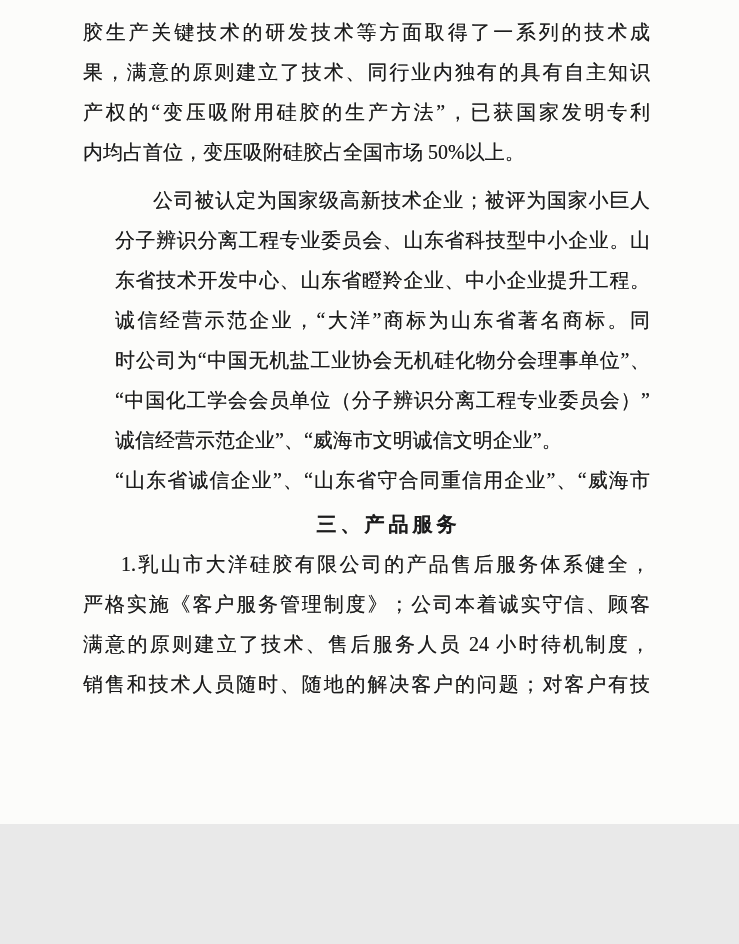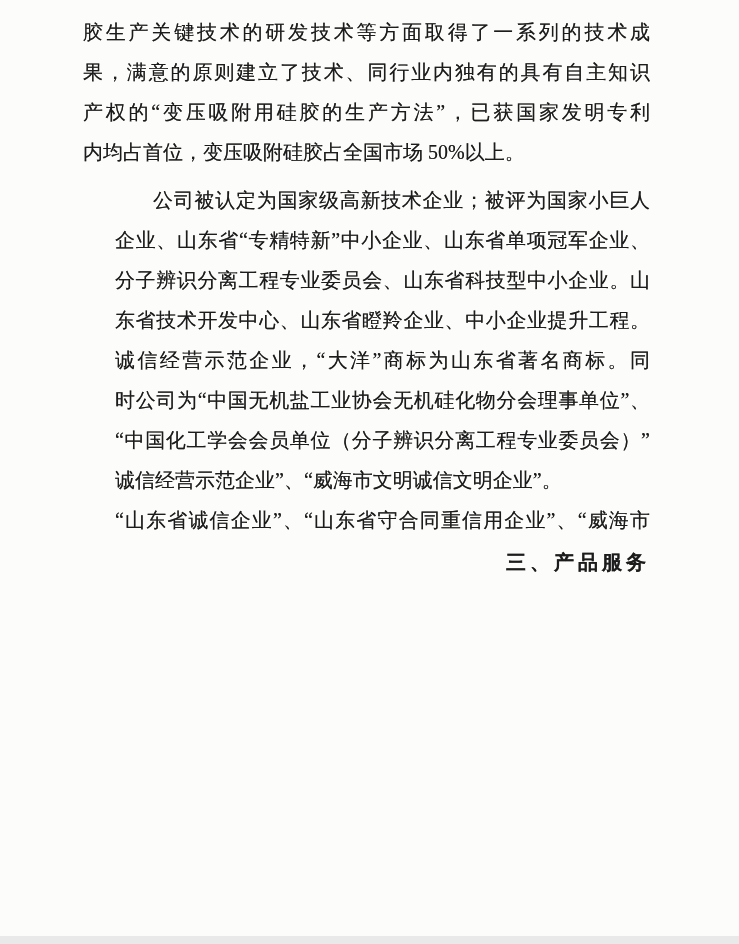--- a/index.html
+++ b/index.html
@@ -3,21 +3,21 @@
 <meta charset="utf-8">
 <style>
   html, body {
     margin: 0;
     padding: 0;
     background: #e9e9e9;
   }
   .page {
     position: relative;
     width: 739px;
-    height: 936px;
+    height: 824px;
     background: #fcfcfa;
     overflow: hidden;
     font-family: "Liberation Serif", "DejaVu Serif", serif;
     color: #1c1c1c;
   }
   .text-block {
     position: absolute;
     left: 83px;
     top: 12px;
     width: 567px;
@@ -39,23 +39,22 @@
     text-align-last: left;
     font-family: Liberation Serif, serif;
   }
   .line.indent { text-indent: 38px; }
   .heading-line {
     height: 40px;
     line-height: 40px;
     margin-top: 4px;
     padding-left: 44px;
     font-weight: bold;
-    text-align: right;
+    text-align: center;
     letter-spacing: 4px;
-    font-family: Liberation Mono, monospace;
   }
   .noise-dot {
     position: absolute;
     left: 223px;
     top: 119px;
     width: 3px;
     height: 3px;
     border-radius: 50%;
     background: #4a4a4a;
     opacity: 0.8;
@@ -71,27 +70,32 @@
 
     <div class="para">
       <div class="line">胶生产关键技术的研发技术等方面取得了一系列的技术成</div>
       <div class="line">果，满意的原则建立了技术、同行业内独有的具有自主知识</div>
       <div class="line">产权的“变压吸附用硅胶的生产方法”，已获国家发明专利</div>
       <div class="line last">内均占首位，变压吸附硅胶占全国市场 50%以上。</div>
     </div>
 
     <div class="para para-honors">
       <div class="line indent">公司被认定为国家级高新技术企业；被评为国家小巨人</div>
-      <div class="line">企业、山东省“专精特新”中小企业、山东省单项冠军企业、</div>
       <div class="line">分子辨识分离工程专业委员会、山东省科技型中小企业。山</div>
       <div class="line">东省技术开发中心、山东省瞪羚企业、中小企业提升工程。</div>
       <div class="line">诚信经营示范企业，“大洋”商标为山东省著名商标。同</div>
       <div class="line">时公司为“中国无机盐工业协会无机硅化物分会理事单位”、</div>
       <div class="line">“中国化工学会会员单位（分子辨识分离工程专业委员会）”</div>
       <div class="line last">诚信经营示范企业”、“威海市文明诚信文明企业”。</div>
       <div class="line">“山东省诚信企业”、“山东省守合同重信用企业”、“威海市</div>
     </div>
 
     <div class="heading-line">三、产品服务</div>
 
+    <div class="para">
+      <div class="line indent">1.乳山市大洋硅胶有限公司的产品售后服务体系健全，</div>
+      <div class="line">严格实施《客户服务管理制度》；公司本着诚实守信、顾客</div>
+      <div class="line">满意的原则建立了技术、售后服务人员 24 小时待机制度，</div>
+      <div class="line">销售和技术人员随时、随地的解决客户的问题；对客户有技</div>
+    </div>
 
   </div>
 </div>
 
 </body></html>

